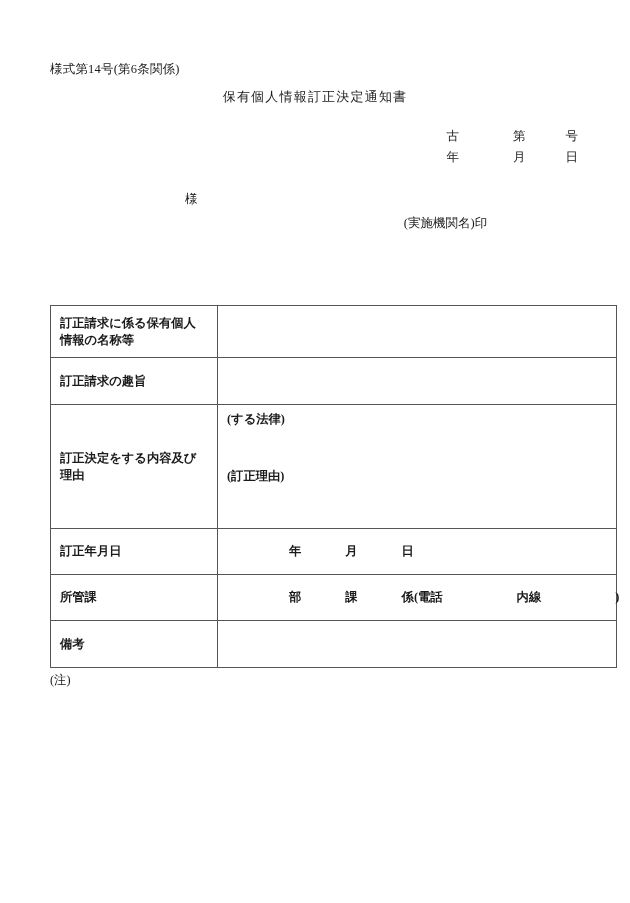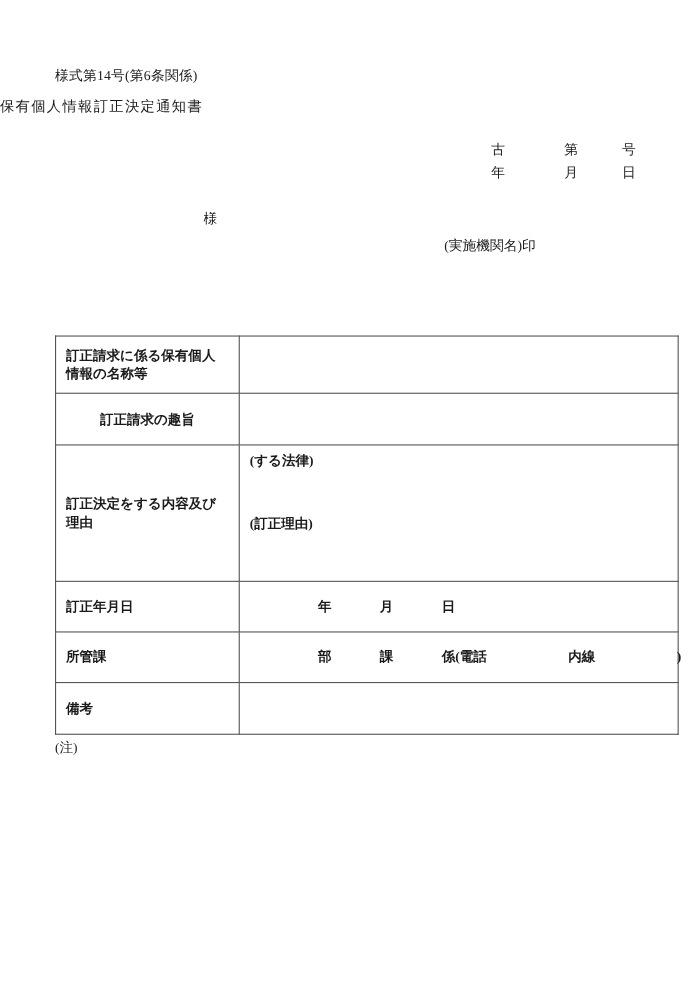--- a/index.html
+++ b/index.html
@@ -29,20 +29,21 @@
     top: 61px;
     font-size: 12.5px;
     letter-spacing: 0.2px;
     white-space: nowrap;
   }
   .doc-title {
     position: absolute;
     left: 0;
     right: 0;
     top: 88px;
+    text-align: center;
     font-size: 13px;
     letter-spacing: 1.2px;
   }
 
   
   .ref-block {
     position: absolute;
     right: 52px;
     top: 126px;
     width: 200px;
@@ -105,21 +106,21 @@
     vertical-align: middle;
     line-height: 17px;
   }
   .form-table td.label {
     width: 148px;
   }
   .form-table td.value {
     width: 380px;
   }
   .r1 { height: 52px; }
-  .r2 { height: 47px; text-align: center; }
+  .r2 { height: 47px; }
   .r3 { height: 124px; }
   .r4 { height: 46px; }
   .r5 { height: 46px; }
   .r6 { height: 47px; padding-left: 24px; }
 
   td.value.content-cell {
     vertical-align: top;
     padding-top: 6px;
   }
   .content-sub { line-height: 17px; }

